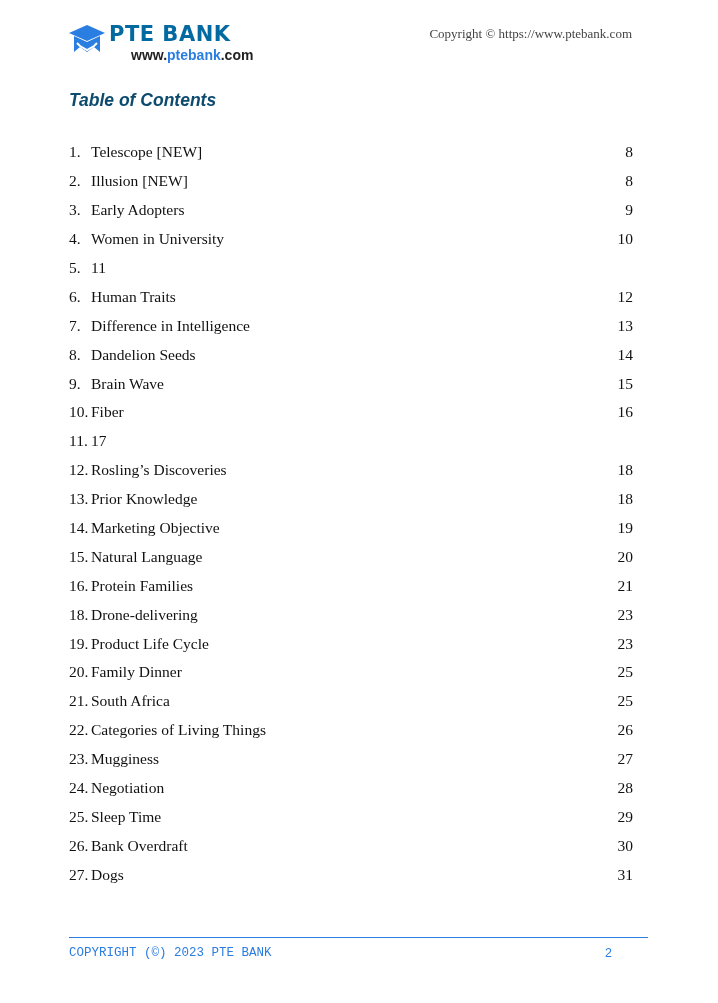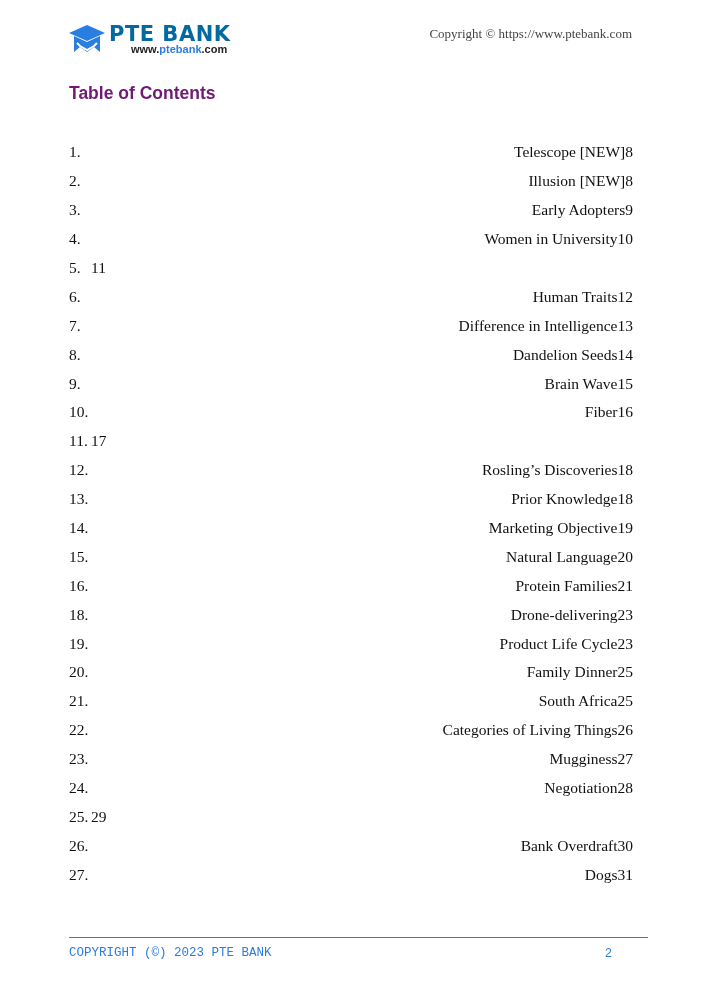--- a/index.html
+++ b/index.html
@@ -1,28 +1,28 @@
 <!DOCTYPE html>
 <html><head>
 <meta charset="utf-8">
 <style>
   html, body { margin: 0; padding: 0; background: #ffffff; }
   body { width: 718px; height: 1003px; position: relative; overflow: hidden; }
   .logo { position: absolute; left: 68px; top: 24px; display: flex; align-items: flex-start; }
   .logo-icon { width: 38px; height: 32px; }
   .logo-text { margin-left: 3px; display: flex; flex-direction: column; }
   .logo-title { font-family: "DejaVu Sans", sans-serif; font-size: 21px; letter-spacing: 0.5px; color: #0369a1; line-height: 20px; font-weight: bold; }
-  .logo-url { font-family: "Liberation Sans", sans-serif; font-size: 11px; font-weight: bold; color: #222; margin-left: 22px; line-height: 9px; margin-top: 1px; }
+  .logo-url { font-family: "Liberation Sans", sans-serif; font-size: 14px; font-weight: bold; color: #222; margin-left: 22px; line-height: 9px; margin-top: 7px; }
   .logo-url .hl { color: #2a7de1; }
   .hdr-copy { position: absolute; right: 86px; top: 26px; font-family: "Liberation Serif", serif; font-size: 13px; color: #444; }
-  .toc-title { position: absolute; left: 69px; top: 83px; font-family: "Liberation Sans", sans-serif; font-weight: bold; font-size: 17.5px; color: #701a75; }
+  .toc-title { position: absolute; left: 69px; top: 90px; font-family: "Liberation Sans", sans-serif; font-weight: bold; font-size: 17.5px; color: #0c4a6e; font-style: italic; }
   .toc { position: absolute; left: 69px; top: 138px; width: 564px; margin: 0; padding: 0; list-style: none; }
   .toc li { height: 28.9px; display: flex; align-items: center; font-family: "Liberation Serif", serif; font-size: 15.5px; color: #111; }
   .toc .num { width: 22px; display: inline-block; }
-  .toc .title { flex: 1; text-align: right; }
+  .toc .title { flex: 1; }
   .toc .page { text-align: right; }
   .footer-line { position: absolute; left: 69px; top: 937px; width: 579px; height: 1px; background: #2a7de1; }
   .footer-copy { position: absolute; left: 69px; top: 946px; font-family: Liberation Mono, monospace; font-size: 12.5px; color: #2a7de1; }
   .footer-page { position: absolute; left: 605px; top: 946px; font-family: "Liberation Sans", sans-serif; font-size: 12.5px; color: #2a7de1; }
 </style>
 </head>
 <body>
 
 <div class="logo">
   <svg class="logo-icon" viewBox="0 0 38 32">
@@ -149,20 +149,21 @@
       <span class="title">Mugginess</span>
       <span class="page">27</span>
     </li>
     <li>
       <span class="num">24.</span>
       <span class="title">Negotiation</span>
       <span class="page">28</span>
     </li>
     <li>
       <span class="num">25.</span>
+      <span class="title">Sleep Time</span>
       <span class="page">29</span>
     </li>
     <li>
       <span class="num">26.</span>
       <span class="title">Bank Overdraft</span>
       <span class="page">30</span>
     </li>
     <li>
       <span class="num">27.</span>
       <span class="title">Dogs</span>

